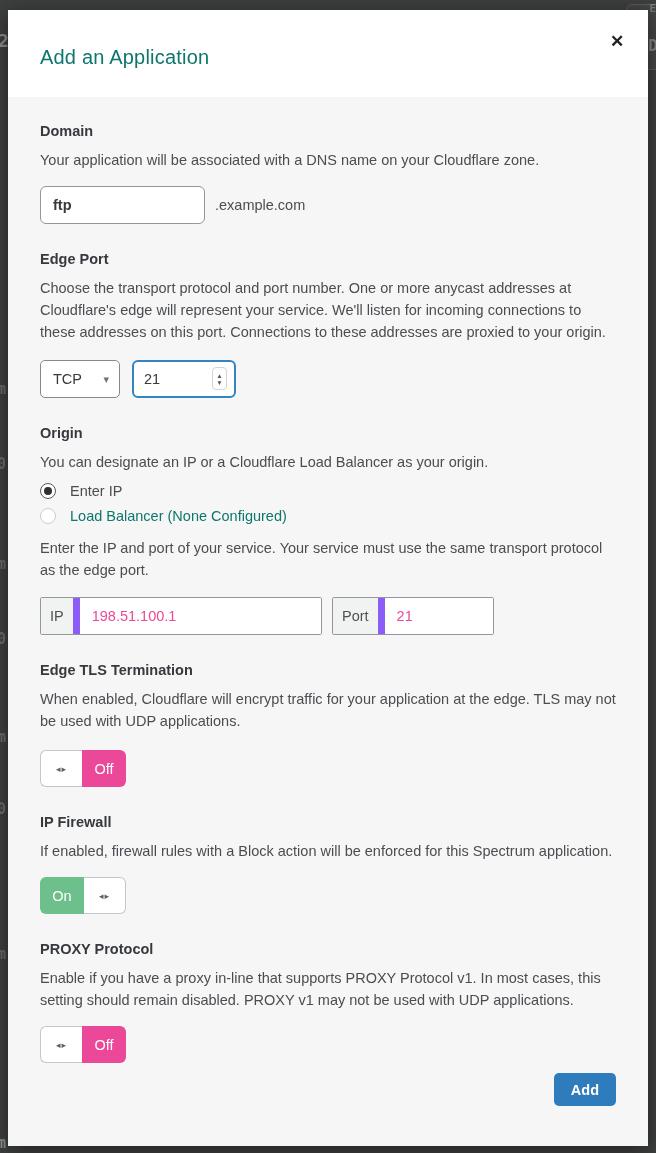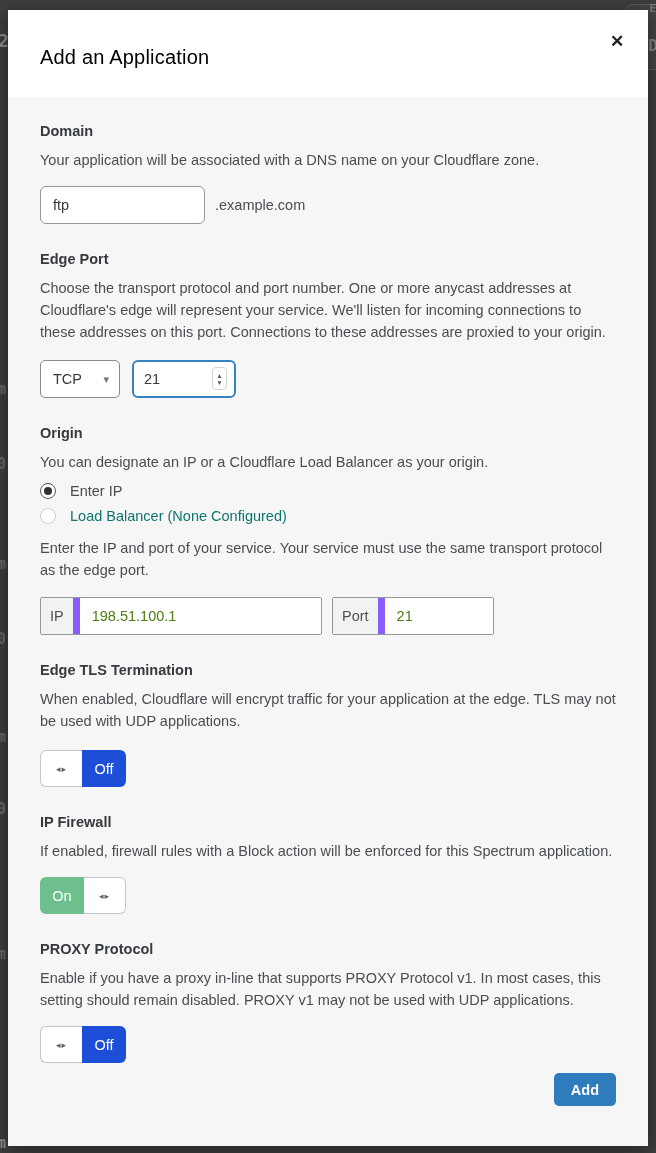--- a/index.html
+++ b/index.html
@@ -41,21 +41,21 @@
     box-shadow:0 4px 18px rgba(0,0,0,.45);
     display:flex; flex-direction:column;
   }
   .modal-header {
     background:#ffffff;
     padding:36px 32px 28px 32px;
     position:relative;
     flex:0 0 auto;
   }
   .modal-title {
-    font-size:20px; color:#000000; font-weight:400; letter-spacing:.2px;
+    font-size:20px; color:#0f766e; font-weight:400; letter-spacing:.2px;
   }
   .close-btn {
     position:absolute; top:18px; right:18px;
     width:26px; height:26px; border:none; background:transparent;
     font-size:17px; font-weight:bold; color:#1f2326; cursor:pointer;
     display:flex; align-items:center; justify-content:center;
   }
   .modal-body {
     flex:1 1 auto;
     padding:26px 32px 30px 32px;
@@ -70,21 +70,21 @@
     font-size:14.5px; line-height:22px; color:#4a4d51; margin-bottom:15px;
     max-width:584px;
   }
   
   .domain-row { display:flex; align-items:center; }
   .text-input {
     height:38px; border:1px solid #92979b; border-radius:6px;
     background:#fff; padding:0 12px; font-size:14.5px; color:#36393d;
     font-family:"Liberation Sans", sans-serif; outline:none;
   }
-  .domain-input { width:165px; }
+  .domain-input { width:165px;font-weight:bold; }
   .domain-suffix { margin-left:10px; color:#4a4d51; }
   
   .controls-row { display:flex; align-items:flex-end; gap:12px; margin-top:17px; }
   .select-box {
     width:80px; height:38px; border:1px solid #85898d; border-radius:5px;
     background:#fff; display:flex; align-items:center; justify-content:space-between;
     padding:0 10px 0 12px; cursor:pointer; color:#36393d;
   }
   .select-chevron { font-size:11px; color:#6d7control3; color:#6d7378; }
   .port-wrap {
@@ -122,38 +122,38 @@
   .prefix-group {
     display:flex; height:38px; border:1px solid #94989c; border-radius:2px;
     background:#fff; overflow:hidden;
   }
   .prefix-label {
     background:#f1f2f2; border-right:7px solid #8b5cf6;
     display:flex; align-items:center; padding:0 9px;
     color:#4d5154; font-size:14.5px; flex:0 0 auto;
   }
   .prefix-group input {
-    border:none; outline:none; padding:0 12px; font-size:14.5px; color:#4d7c0f;
+    border:none; outline:none; padding:0 12px; font-size:14.5px; color:#ec4899;
     background:#fff; font-family:"Liberation Sans", sans-serif; width:100%;
   }
   .ip-group { width:282px; }
   .portnum-group { width:162px; }
   
   .toggle { display:inline-flex; cursor:pointer; margin-top:3px; }
   .toggle .seg {
     height:37px; display:flex; align-items:center; justify-content:center;
     font-size:14.5px;
   }
   .toggle .knob {
     width:42px; background:#fff; border:1px solid #c3c7ca;
     color:#5c6166; font-size:9px; letter-spacing:1px;
   }
   .toggle .state-seg { width:44px; color:#fff; }
   .toggle.off .knob { border-radius:6px 0 0 6px; border-right:none; }
-  .toggle.off .state-seg { background:#1d4ed8; border-radius:0 6px 6px 0; }
+  .toggle.off .state-seg { background:#ec4899; border-radius:0 6px 6px 0; }
   .toggle.on .state-seg { background:#6dbf8b; border-radius:6px 0 0 6px; }
   .toggle.on .knob { border-radius:0 6px 6px 0; border-left:none; }
   
   .footer-row { display:flex; justify-content:flex-end; margin-top:6px; }
   .add-btn {
     background:#2f7cbd; color:#fff; border:none; border-radius:5px;
     font-size:14.5px; font-weight:bold; padding:0 17px; height:33px;
     cursor:pointer; font-family:"Liberation Sans", sans-serif;
   }
 </style>

